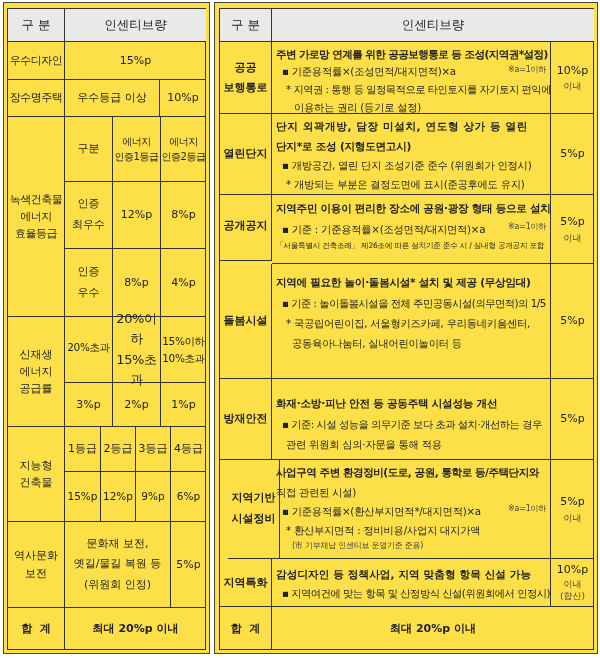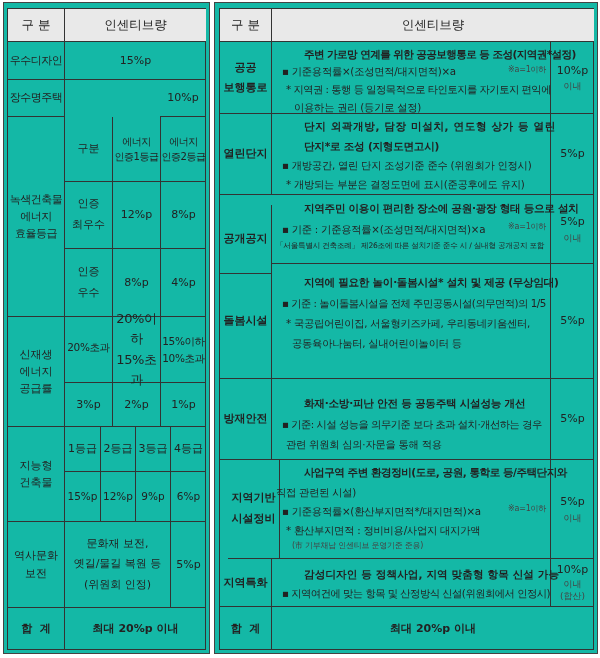--- a/index.html
+++ b/index.html
@@ -1,29 +1,29 @@
 <!DOCTYPE html>
 <html><head>
 <meta charset="utf-8">
 <style>
   * { box-sizing: border-box; margin: 0; padding: 0; }
   body { width: 600px; height: 658px; background: #ffffff; position: relative; overflow: hidden;
          font-family: "DejaVu Sans", sans-serif; color: #222; }
-  .panel { position: absolute; border: 1px solid #444; background: #14b8a6; }
+  .panel { position: absolute; border: 1px solid #444; background: #fde047; }
   .inner { position: absolute; border: 1px solid #333; }
   .cell { position: absolute; border-right: 1px solid #333; border-bottom: 1px solid #333;
           display: flex; align-items: center; justify-content: center; text-align: center;
           font-size: 11px; line-height: 1.55; }
   .hdr { background: #e9e9e9; font-size: 12.5px; }
   .bold { font-weight: bold; }
   .noR { border-right: none; }
   .noB { border-bottom: none; }
   .desc { justify-content: flex-start; align-items: flex-start; text-align: left; flex-direction: column;
           padding: 3px 4px 2px 4px; font-size: 10.3px; line-height: 1.72; }
-  .desc .title { font-weight: bold; font-size: 10.6px; letter-spacing: -0.2px; margin-left: 28px; }
+  .desc .title { font-weight: bold; font-size: 10.6px; letter-spacing: -0.2px; }
   .desc .line { white-space: nowrap; letter-spacing: -0.25px; }
   .desc .ind1 { padding-left: 6px; }
   .desc .ind2 { padding-left: 10px; }
   .desc .ind3 { padding-left: 52px; }
   .note { font-size: 8px; color: #444; float: right; }
   .tiny { font-size: 7.6px; letter-spacing: -0.3px; }
   .small { font-size: 9.5px; color: #444; }
   .row-flex { display: flex; justify-content: space-between; width: 100%; }
   .amt { flex-direction: column; font-size: 11px; line-height: 1.6; }
   .amt .sub { font-size: 9px; color: #444; }
@@ -35,20 +35,21 @@
 <div class="panel" style="left:3px; top:2px; width:207px; height:652px;">
   <div class="inner" style="left:3px; top:5px; width:199px; height:642px;">
 
     <div class="cell hdr" style="left:0; top:0; width:57px; height:33px;">구 분</div>
     <div class="cell hdr noR" style="left:57px; top:0; width:141px; height:33px;">인센티브량</div>
 
     <div class="cell" style="left:0; top:33px; width:57px; height:38px; letter-spacing:-0.5px;">우수디자인</div>
     <div class="cell noR" style="left:57px; top:33px; width:141px; height:38px;">15%p</div>
 
     <div class="cell" style="left:0; top:71px; width:57px; height:37px; letter-spacing:-0.5px;">장수명주택</div>
+    <div class="cell" style="left:57px; top:71px; width:95px; height:37px;">우수등급 이상</div>
     <div class="cell noR" style="left:152px; top:71px; width:46px; height:37px;">10%p</div>
 
     <div class="cell vstack" style="left:0; top:108px; width:57px; height:200px; letter-spacing:-0.5px;">
       <span>녹색건축물</span>
       <span>에너지</span>
       <span>효율등급</span>
     </div>
     <div class="cell" style="left:57px; top:108px; width:48px; height:65px;">구분</div>
     <div class="cell vstack" style="left:105px; top:108px; width:48px; height:65px; font-size:10px; letter-spacing:-0.5px;">
       <span>에너지</span>
@@ -148,21 +149,21 @@
       <div class="line title" style="letter-spacing:0.6px;">단지 외곽개방, 담장 미설치, 연도형 상가 등 열린</div>
       <div class="line title">단지*로 조성 (지형도면고시)</div>
       <div class="line ind1">▪ 개방공간, 열린 단지 조성기준 준수 (위원회가 인정시)</div>
       <div class="line ind2">* 개방되는 부분은 결정도면에 표시(준공후에도 유지)</div>
     </div>
     <div class="cell bold" style="left:0; top:105px; width:52px; height:81px;">열린단지</div>
     <div class="cell amt noR" style="left:331px; top:105px; width:43px; height:81px;">
       <span>5%p</span>
     </div>
 
-    <div class="cell bold" style="left:0; top:196px; width:52px; height:69px;">공개공지</div>
+    <div class="cell bold" style="left:0; top:183px; width:52px; height:69px;">공개공지</div>
     <div class="cell desc" style="left:52px; top:186px; width:279px; height:69px; line-height:1.95;">
       <div class="line title" style="letter-spacing:-0.3px;">지역주민 이용이 편리한 장소에 공원·광장 형태 등으로 설치</div>
       <div class="line ind1 row-flex">
         <span>▪ 기준 : 기준용적률×(조성면적/대지면적)×a</span>
         <span class="note">※a=1이하</span>
       </div>
       <div class="line tiny">「서울특별시 건축조례」 제26조에 따른 설치기준 준수 시 / 실내형 공개공지 포함</div>
     </div>
     <div class="cell amt noR" style="left:331px; top:186px; width:43px; height:69px;">
       <span>5%p</span>

